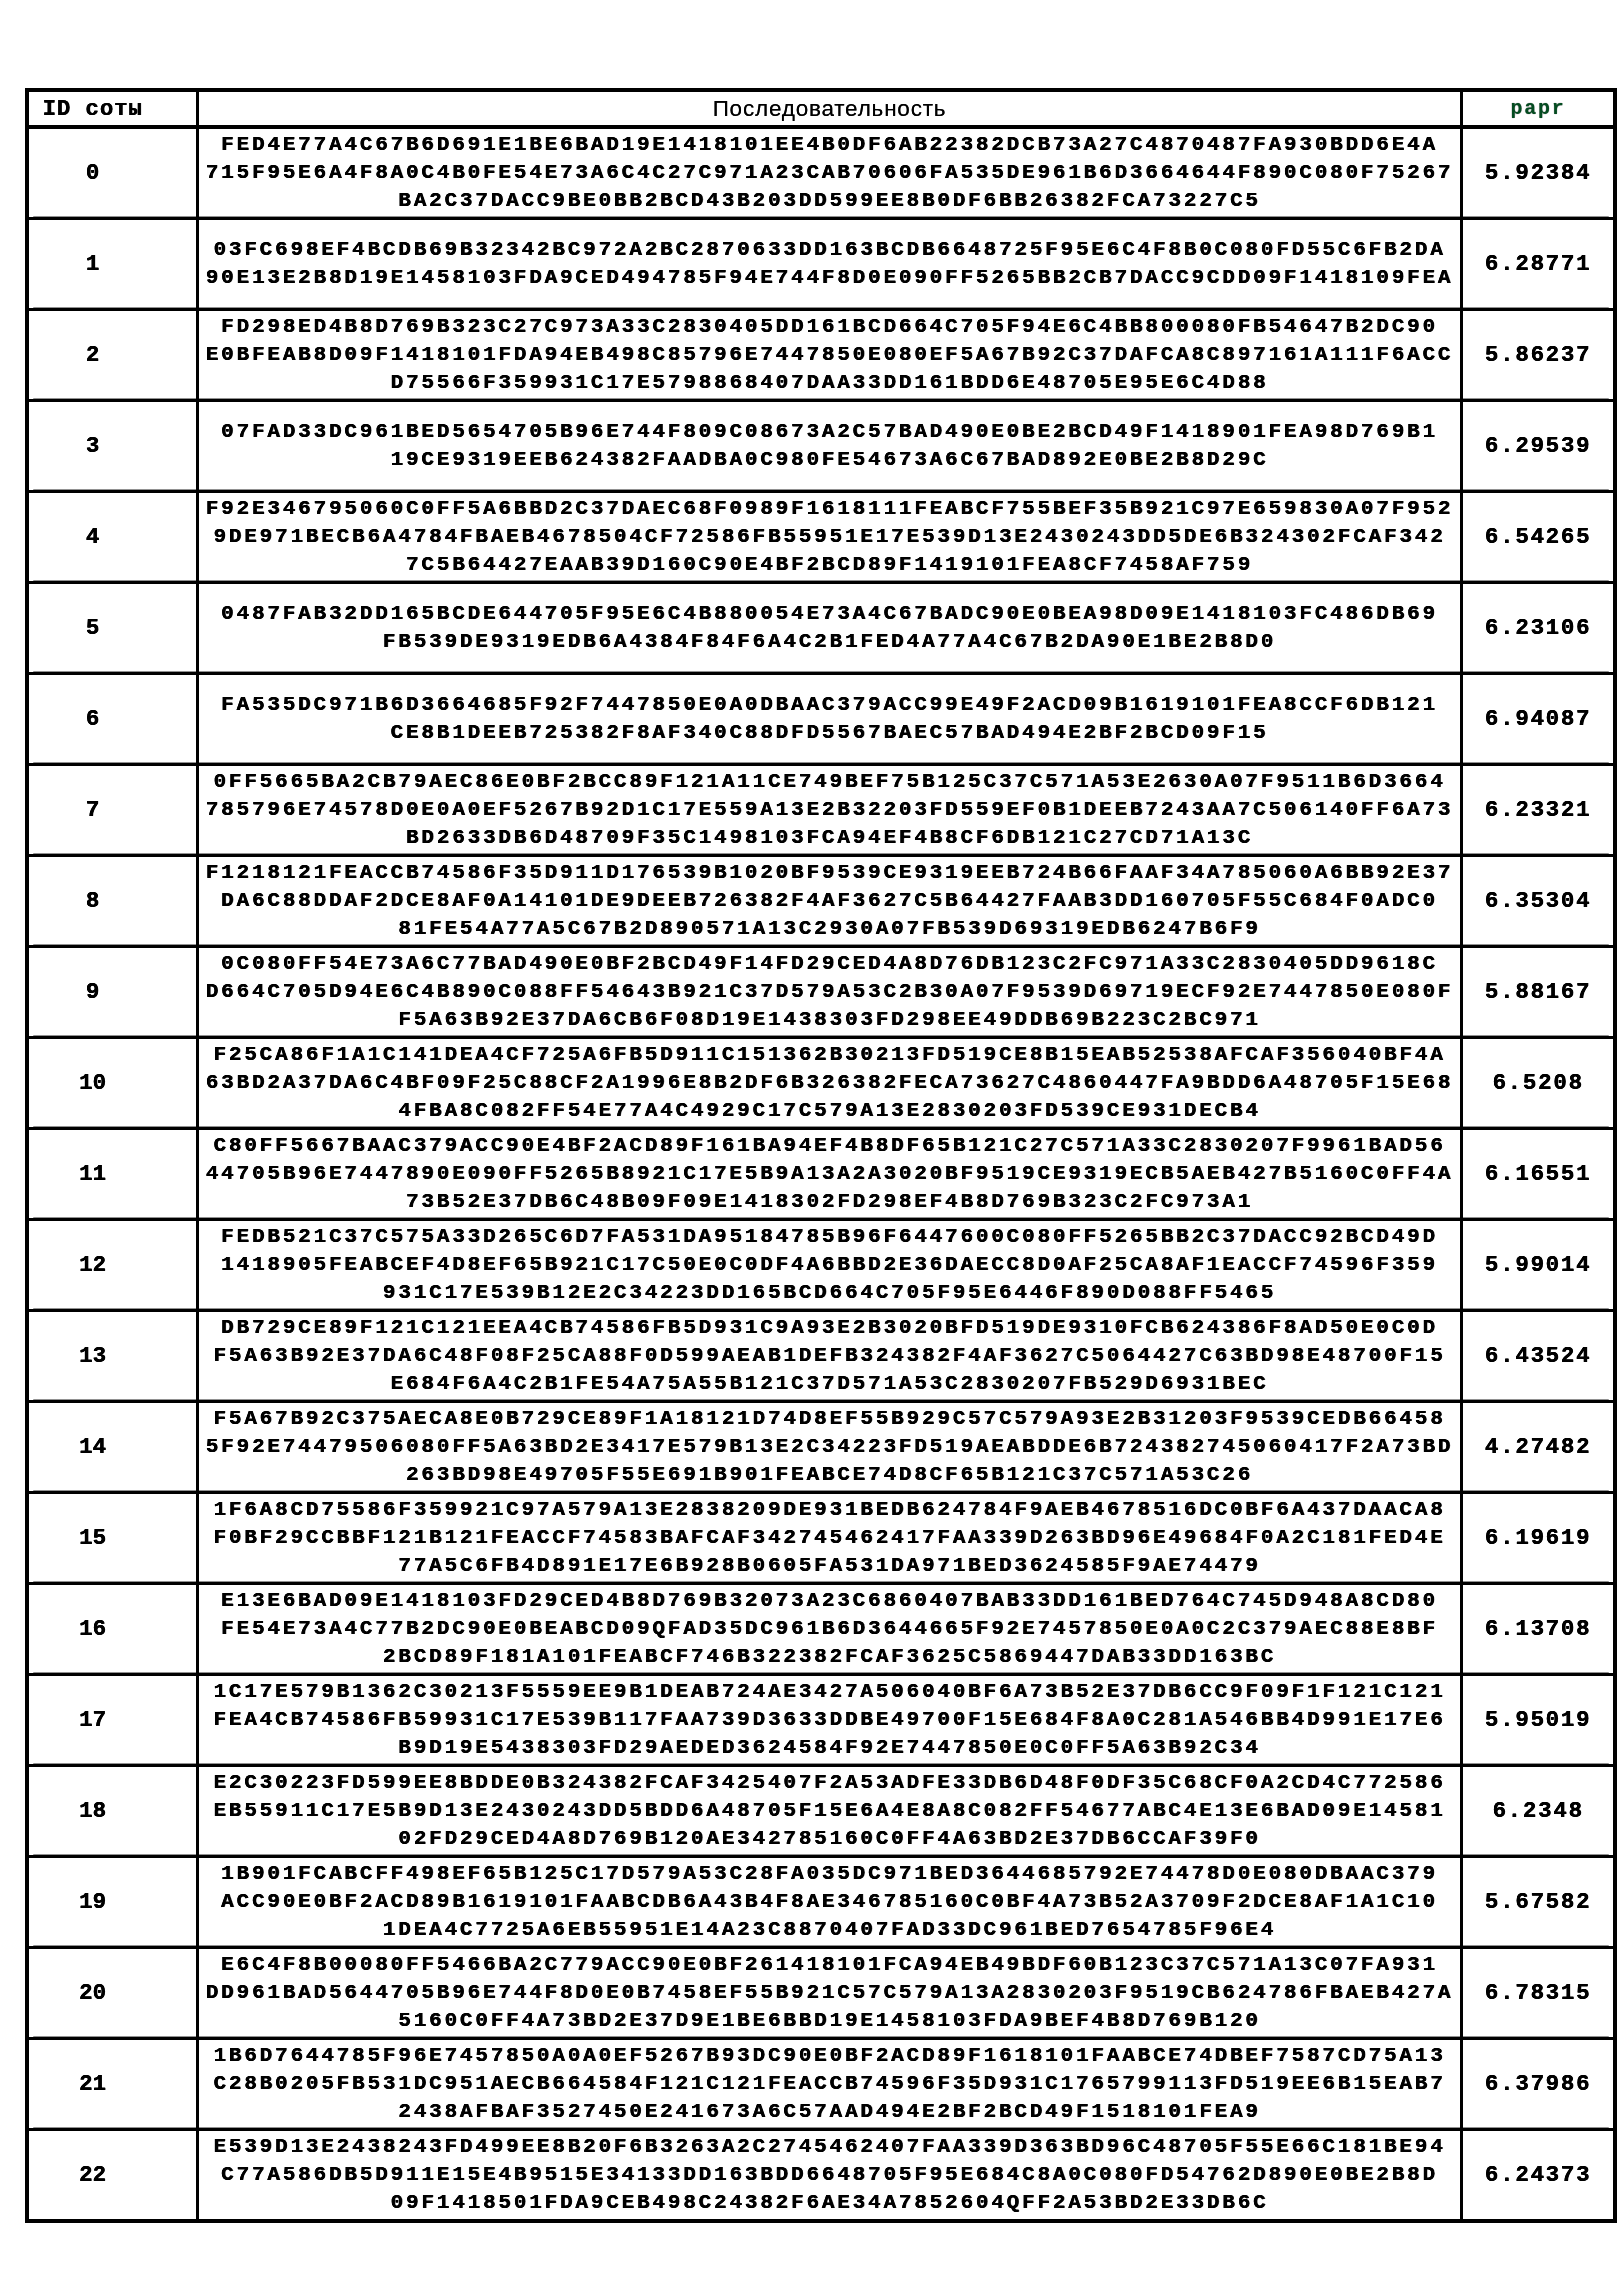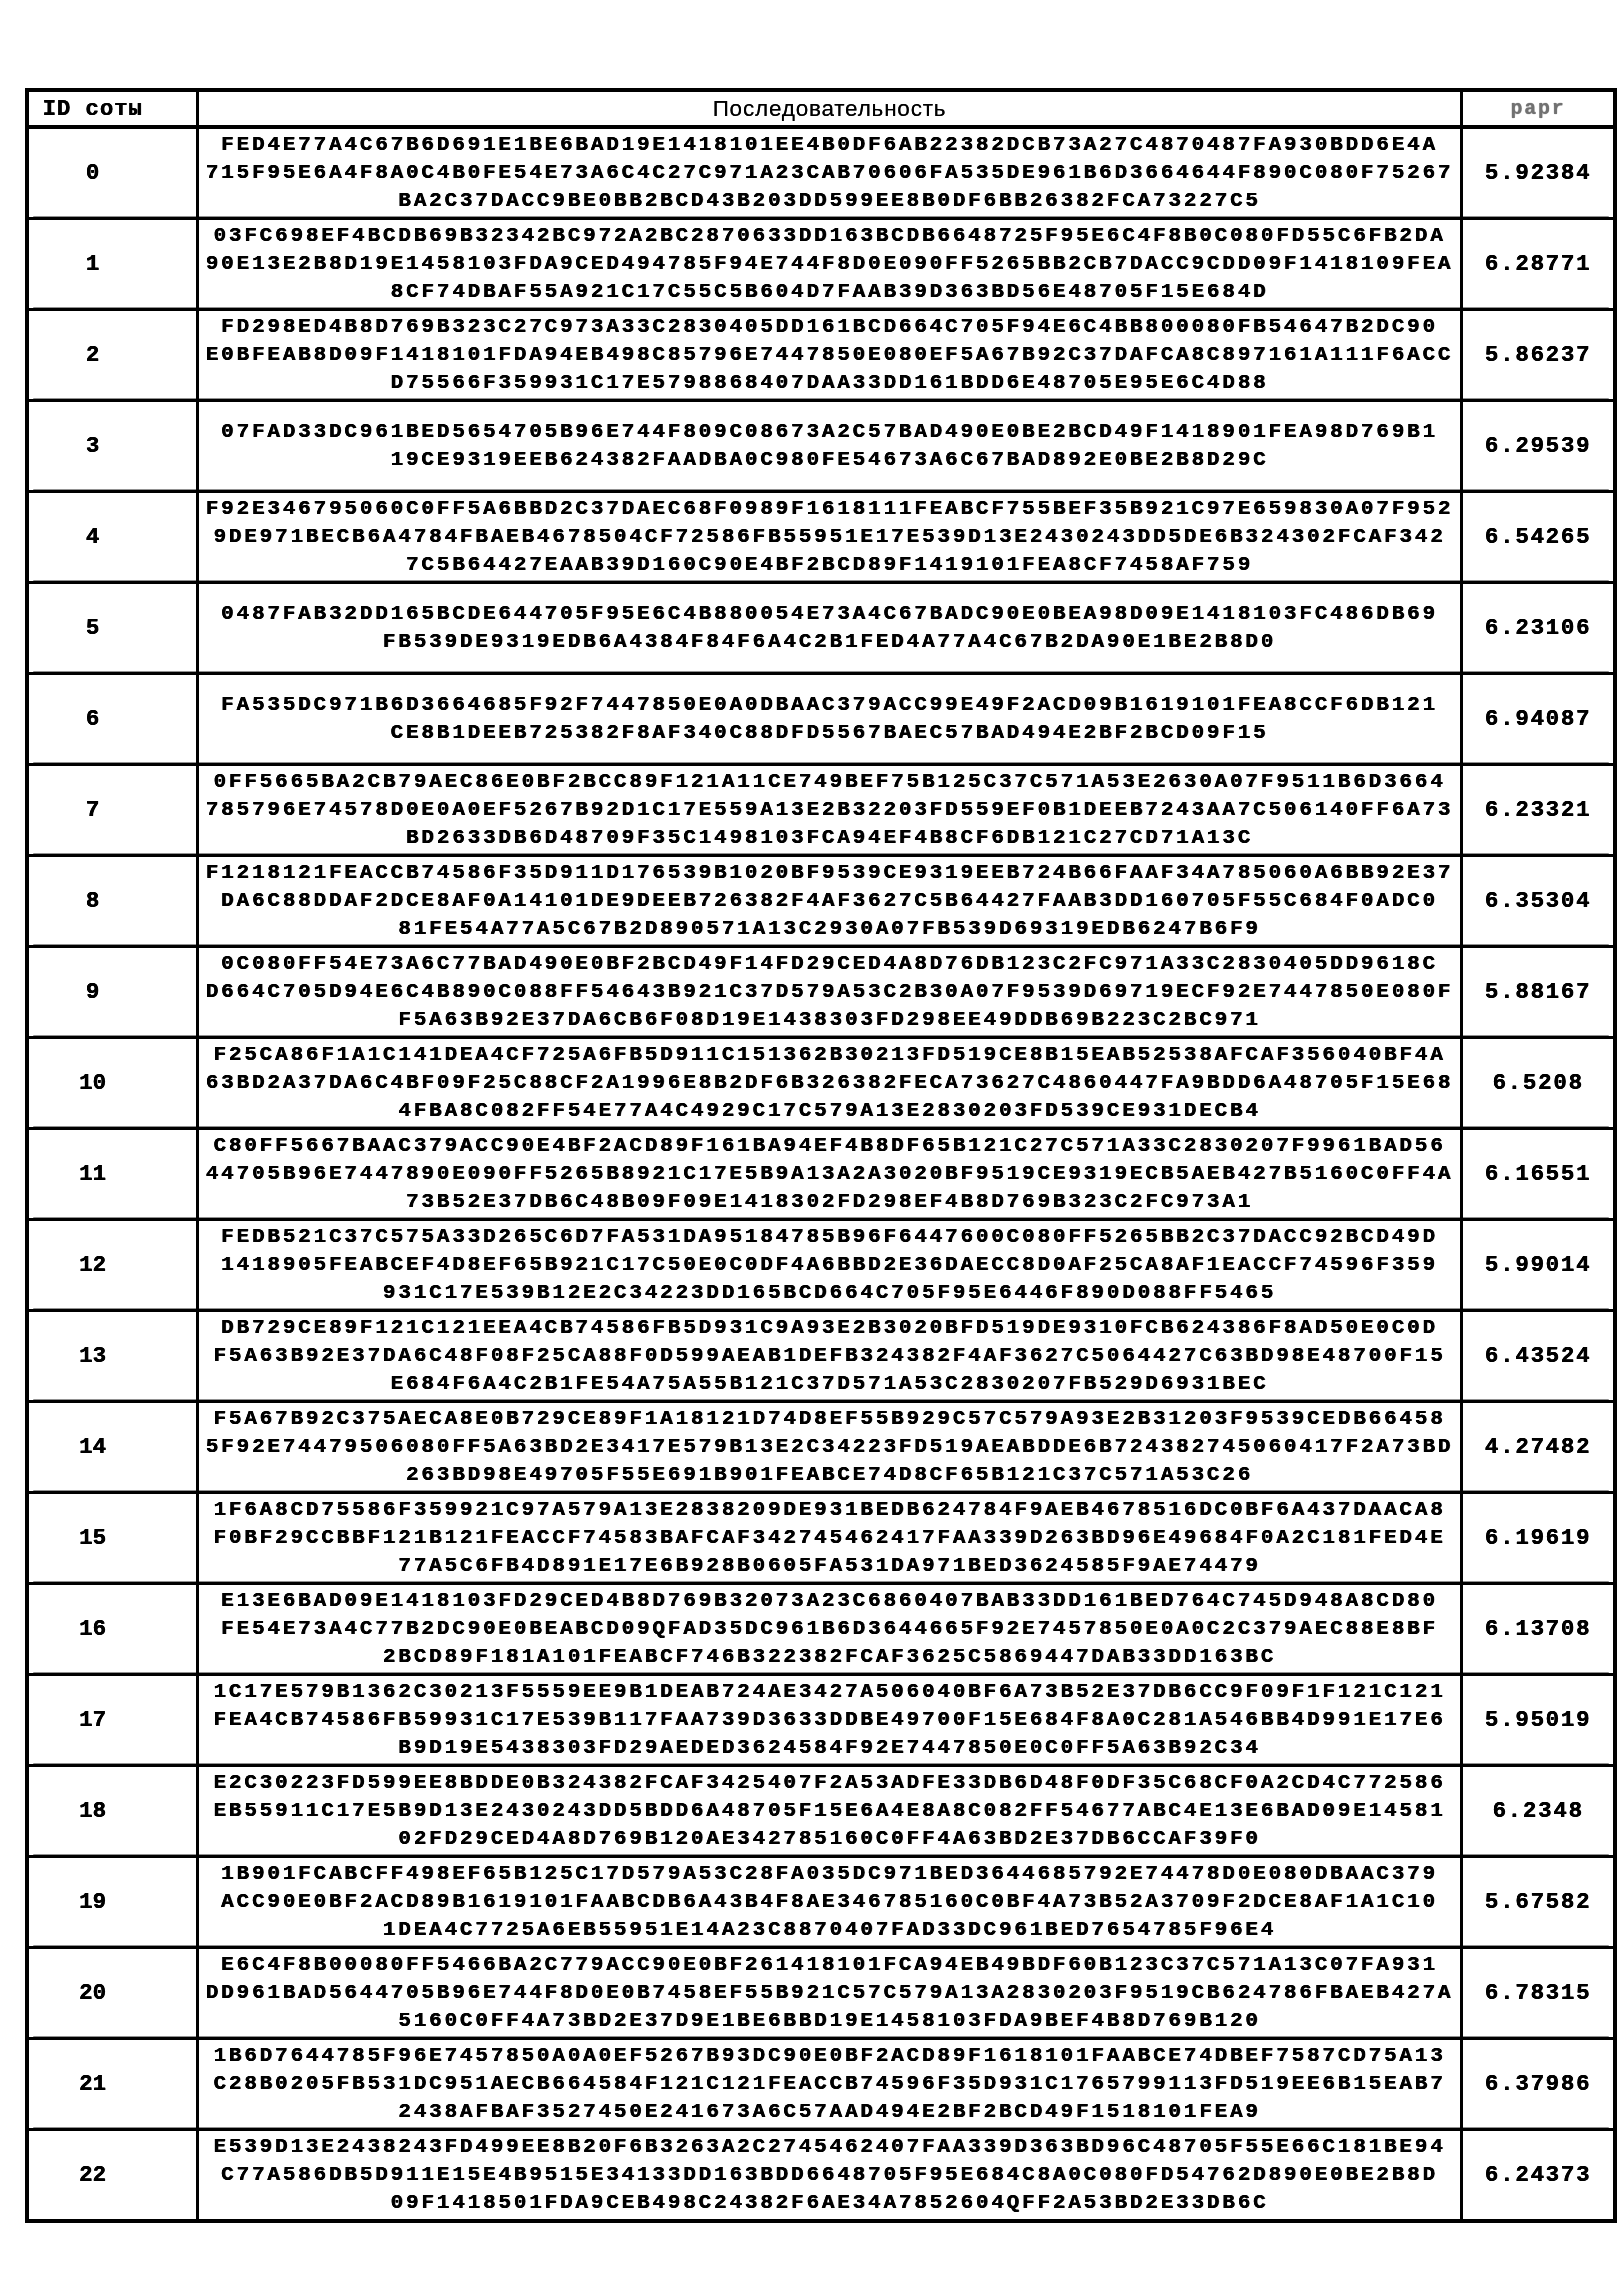--- a/index.html
+++ b/index.html
@@ -59,21 +59,21 @@
     align-items: center;
     justify-content: center;
     font-size: 22.5px;
     letter-spacing: 0.8px;
     color: #111;
     text-shadow: 0 0 0.8px rgba(0,0,0,0.85);
   }
   .header-cell.papr-head {
     font-size: 20px;
     letter-spacing: 1.7px;
-    color: #737373;
+    color: #14532d;
     text-shadow: 0 0 1.7px rgba(0,0,0,0.6);
   }
   .id-cell, .papr-cell {
     display: flex;
     align-items: center;
     justify-content: center;
     font-family: "Liberation Mono", monospace;
     font-weight: 700;
     font-size: 22.5px;
     text-shadow: 0 0 0.8px rgba(0,0,0,0.9), 0.5px 0 0 rgba(0,0,0,0.6);
@@ -120,21 +120,20 @@
           <span class="seq-line">BA2C37DACC9BE0BB2BCD43B203DD599EE8B0DF6BB26382FCA73227C5</span>
         </div>
     <div class="cell papr-cell">5.92384</div>
   </div>
 
   <div class="row data-row">
     <div class="cell id-cell">1</div>
     <div class="cell seq-cell">
           <span class="seq-line">03FC698EF4BCDB69B32342BC972A2BC2870633DD163BCDB6648725F95E6C4F8B0C080FD55C6FB2DA</span>
           <span class="seq-line">90E13E2B8D19E1458103FDA9CED494785F94E744F8D0E090FF5265BB2CB7DACC9CDD09F1418109FEA</span>
-          <span class="seq-line">8CF74DBAF55A921C17C55C5B604D7FAAB39D363BD56E48705F15E684D</span>
         </div>
     <div class="cell papr-cell">6.28771</div>
   </div>
 
   <div class="row data-row">
     <div class="cell id-cell">2</div>
     <div class="cell seq-cell">
           <span class="seq-line">FD298ED4B8D769B323C27C973A33C2830405DD161BCD664C705F94E6C4BB800080FB54647B2DC90</span>
           <span class="seq-line">E0BFEAB8D09F1418101FDA94EB498C85796E7447850E080EF5A67B92C37DAFCA8C897161A111F6ACC</span>
           <span class="seq-line">D75566F359931C17E5798868407DAA33DD161BDD6E48705E95E6C4D88</span>

